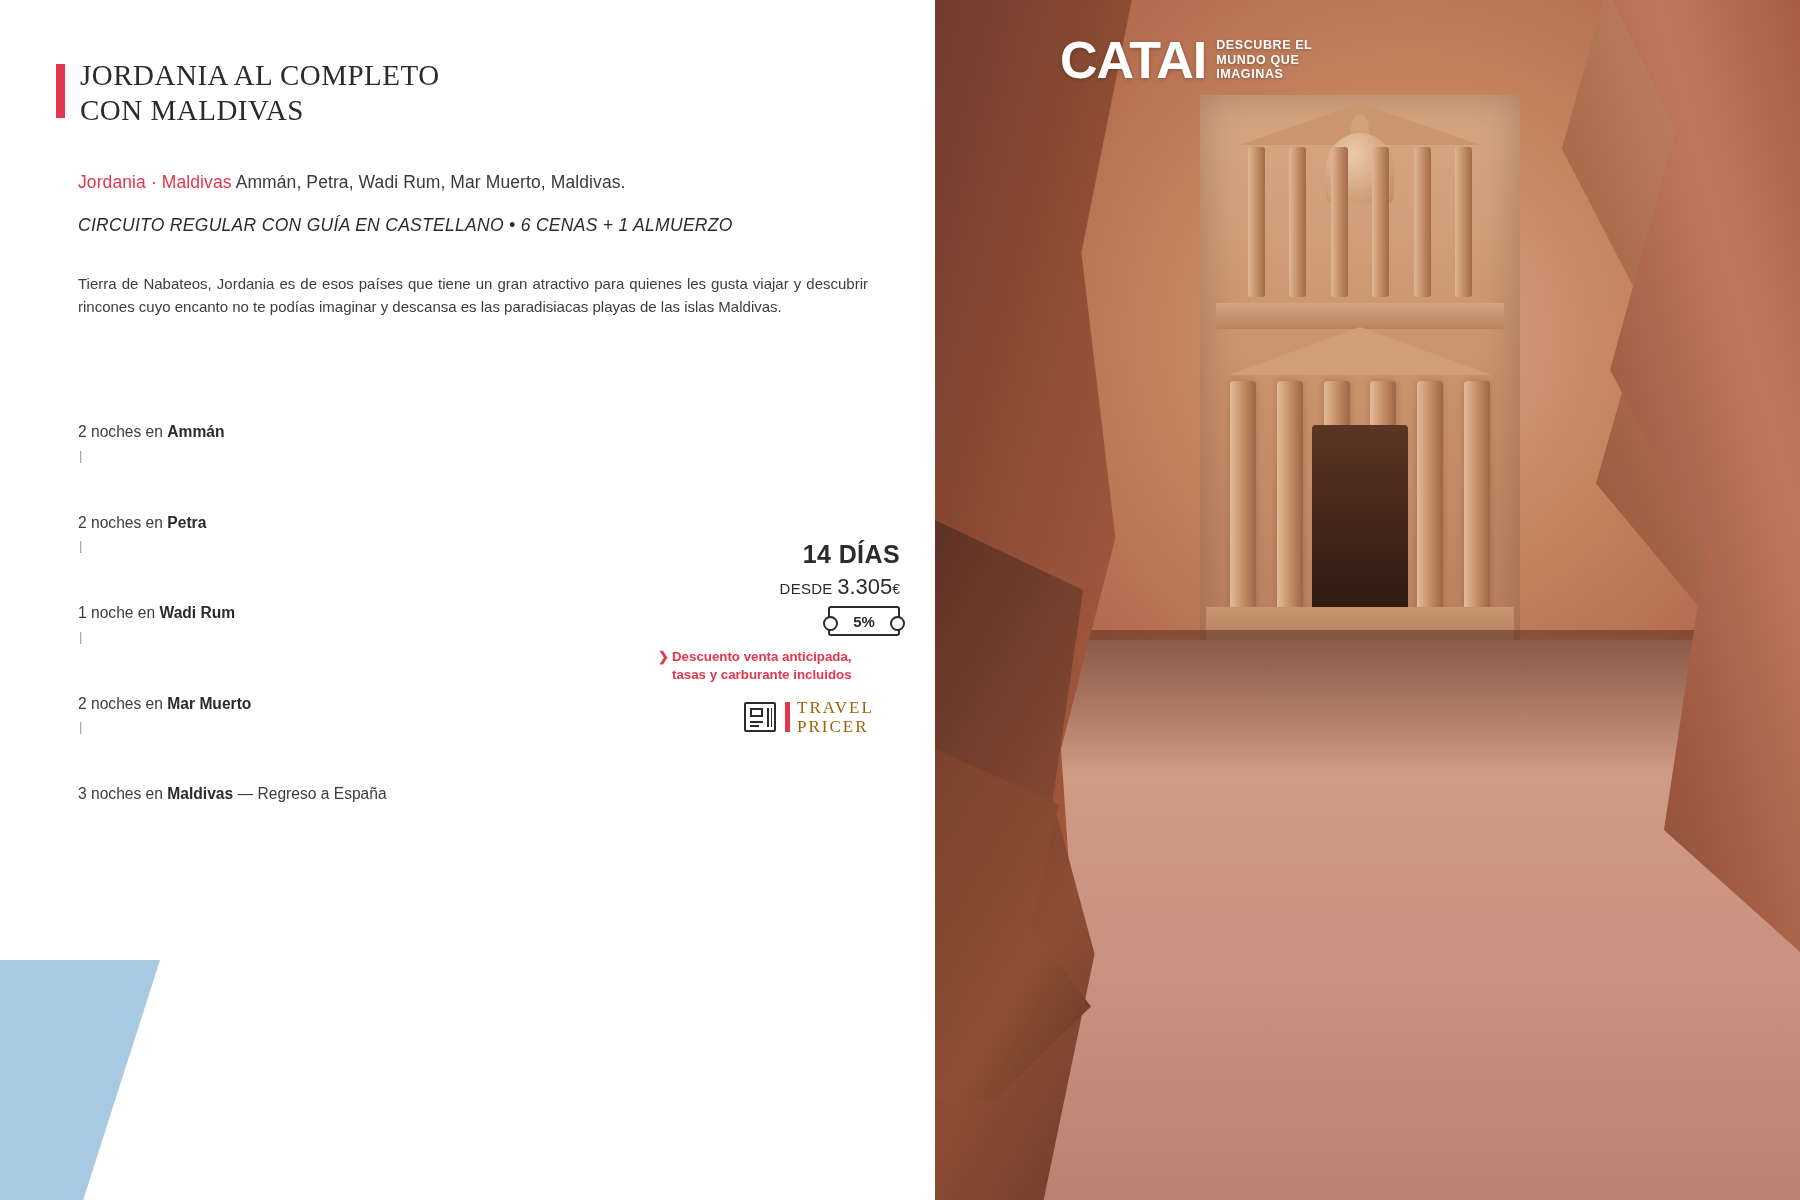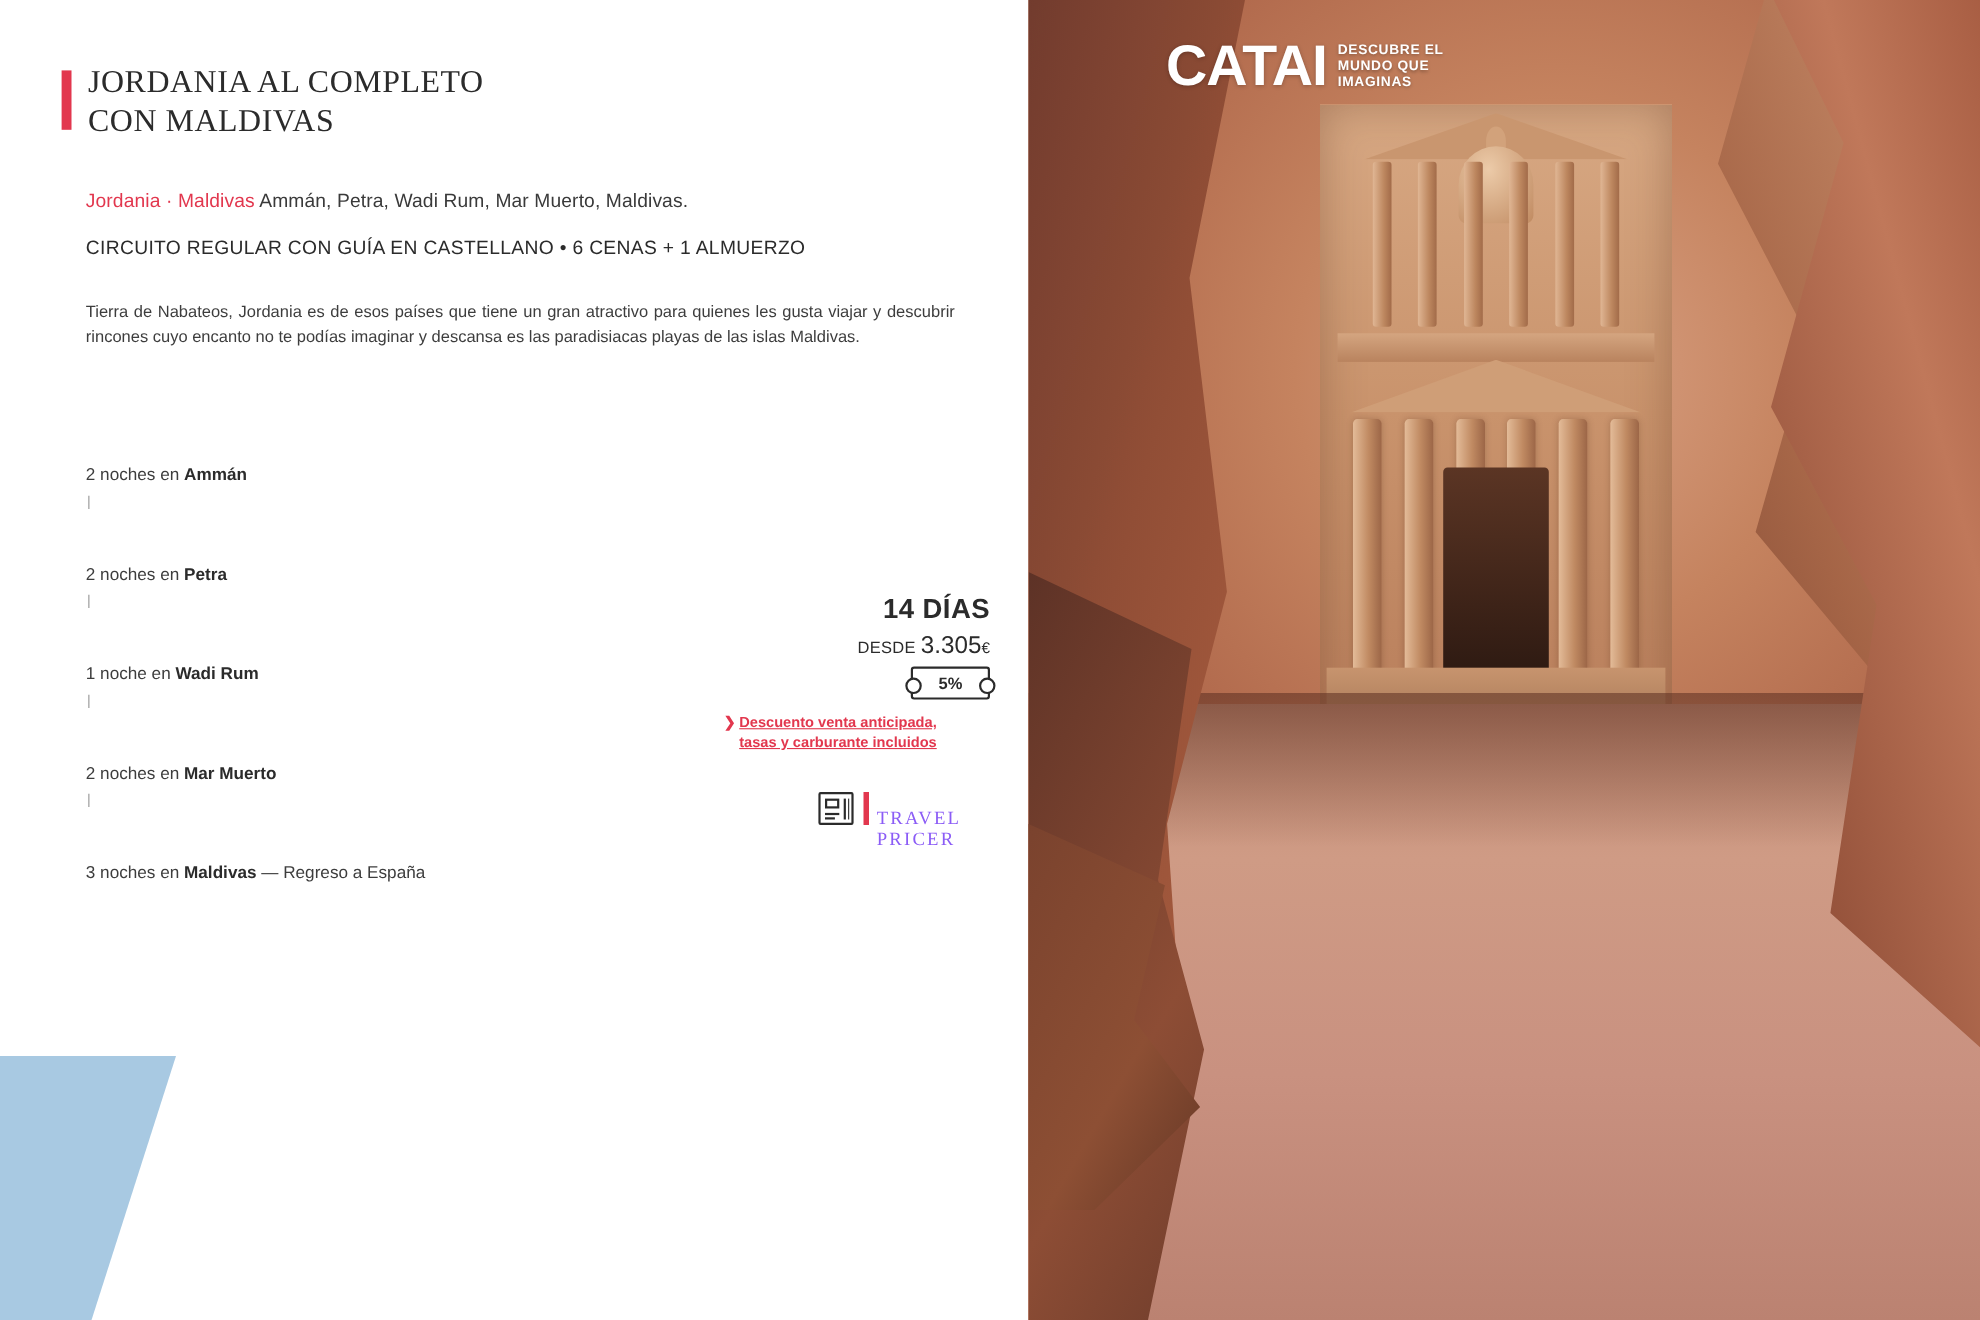--- a/index.html
+++ b/index.html
@@ -54,20 +54,21 @@
     letter-spacing: 0.1px;
   }
   .dest-line .hl { color: #e2374e; }
 
   .regimen {
     position: absolute;
     left: 78px; top: 215px;
     font-size: 17.5px;
     color: #2b2b2b;
     letter-spacing: 0.3px;
+    font-style: italic;
   }
 
   .desc {
     position: absolute;
     left: 78px; top: 272px;
     width: 790px;
     font-size: 15px;
     line-height: 1.55;
     color: #3d3d3d;
     text-align: justify;
@@ -157,21 +158,21 @@
     font-weight: bold;
     line-height: 1.35;
     padding-left: 18px;
   }
   .disclaimer .arrow {
     position: absolute;
     left: 18px; top: 0;
     color: #e2374e;
     font-size: 13px;
   }
-  .disclaimer .txt { display: block; margin-left: 14px; text-decoration: underline; }
+  .disclaimer .txt { display: block; margin-left: 14px; }
 
   .tp-logo {
     position: absolute;
     left: 744px; top: 698px;
     display: flex;
     align-items: center;
   }
   .tp-icon {
     width: 32px; height: 30px;
     border: 2px solid #2b2b2b;
@@ -191,22 +192,21 @@
   .tp-redbar {
     width: 5px; height: 30px;
     background: #e2374e;
     margin-right: 7px;
   }
   .tp-text {
     font-family: "Liberation Serif", serif;
     font-size: 17px;
     line-height: 1.12;
     letter-spacing: 2px;
-    color: #8b5cf6;
-    margin-top: 36px;
+    color: #a16207;
   }
 
   
   .blue-shape {
     position: absolute;
     left: 0; bottom: 0;
     width: 160px; height: 240px;
     background: #a8c9e2;
     clip-path: polygon(0 0, 100% 0, 52% 100%, 0 100%);
   }

